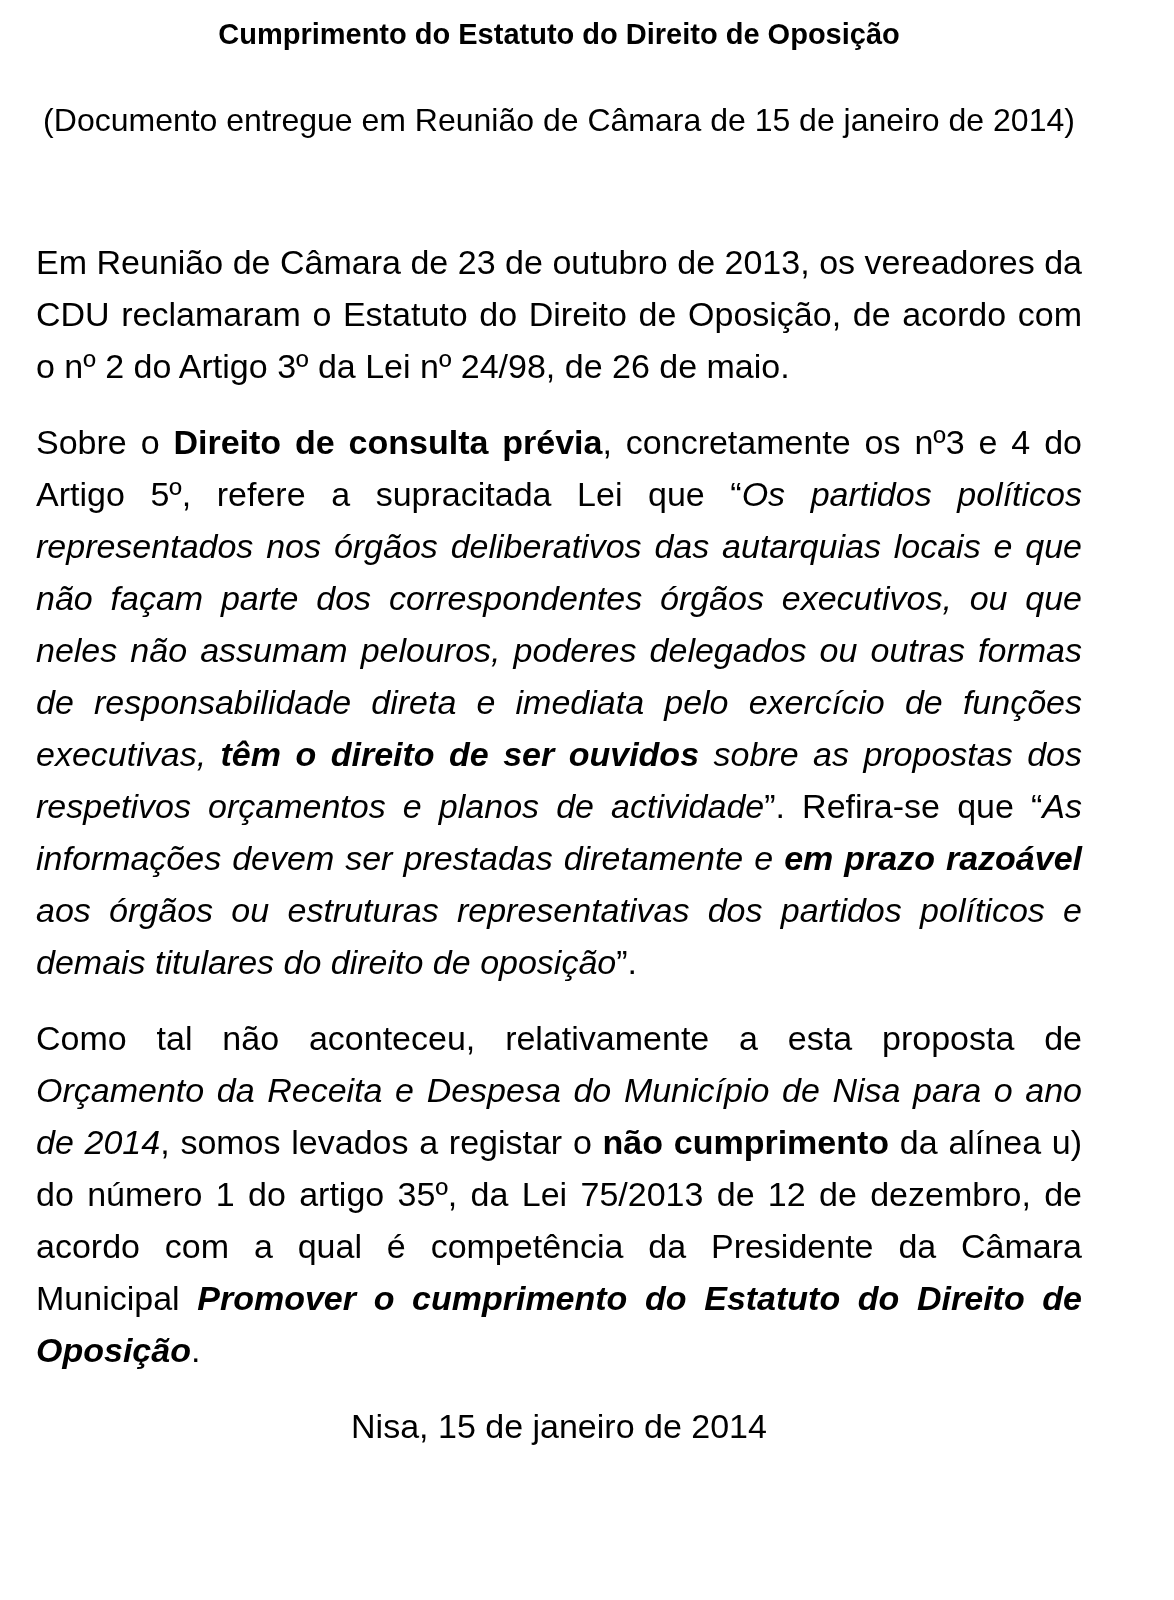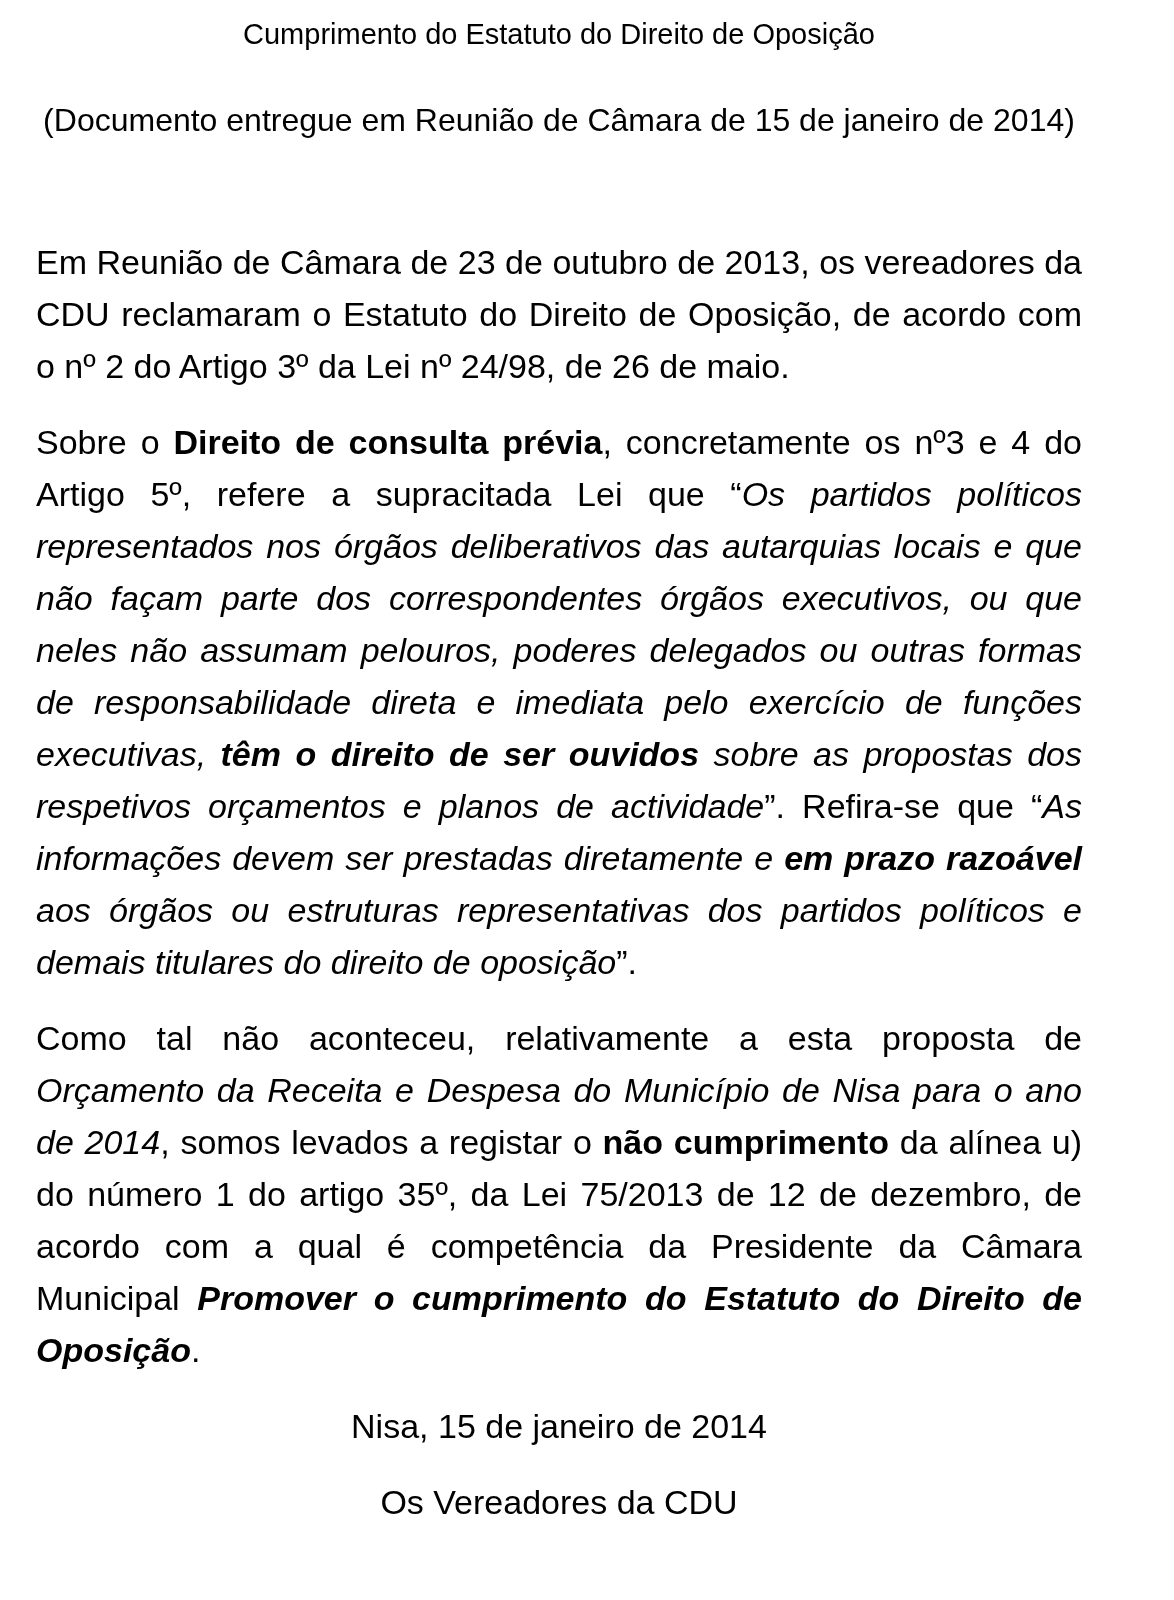--- a/index.html
+++ b/index.html
@@ -12,21 +12,21 @@
     height: 1600px;
     background: #ffffff;
     color: #000000;
     font-family: "Liberation Sans", "DejaVu Sans", sans-serif;
     box-sizing: border-box;
     padding: 14px 92px 0 36px;
     overflow: hidden;
   }
   .doc-title {
     text-align: center;
-    font-weight: normal;
+    font-weight: bold;
     font-size: 29px;
     line-height: 40px;
     margin: 0;
   }
   .doc-subtitle {
     text-align: center;
     font-size: 32px;
     line-height: 40px;
     margin: 46px 0 0 0;
   }
@@ -52,15 +52,14 @@
 <body>
 
 <div class="page">
   <h1 class="doc-title">Cumprimento do Estatuto do Direito de Oposição</h1>
   <div class="doc-subtitle">(Documento entregue em Reunião de Câmara de 15 de janeiro de 2014)</div>
   <div class="doc-body">
       <p class="para justify"><span>Em Reunião de Câmara de 23 de outubro de 2013, os vereadores da CDU reclamaram o Estatuto do Direito de Oposição, de acordo com o nº 2 do Artigo 3º da Lei nº 24/98, de 26 de maio.</span></p>
       <p class="para justify"><span>Sobre o </span><span style="font-weight: bold;">Direito de consulta prévia</span><span>, concretamente os nº3 e 4 do Artigo 5º, refere a supracitada Lei que “</span><span style="font-style: italic;">Os partidos políticos representados nos órgãos deliberativos das autarquias locais e que não façam parte dos correspondentes órgãos executivos, ou que neles não assumam pelouros, poderes delegados ou outras formas de responsabilidade direta e imediata pelo exercício de funções executivas, </span><span style="font-weight: bold; font-style: italic;">têm o direito de ser ouvidos</span><span style="font-style: italic;"> sobre as propostas dos respetivos orçamentos e planos de actividade</span><span>”.  Refira-se que “</span><span style="font-style: italic;">As informações devem ser prestadas diretamente e </span><span style="font-weight: bold; font-style: italic;">em prazo razoável</span><span style="font-style: italic;"> aos órgãos ou estruturas representativas dos partidos políticos e demais titulares do direito de oposição</span><span>”.</span></p>
       <p class="para justify"><span>Como tal não aconteceu, relativamente a esta proposta de </span><span style="font-style: italic;">Orçamento da Receita e Despesa do Município de Nisa para o ano de 2014</span><span>, somos levados a registar o </span><span style="font-weight: bold;">não cumprimento</span><span> da alínea u) do número 1 do artigo 35º, da Lei 75/2013 de 12 de dezembro, de acordo com a qual é competência da Presidente da Câmara Municipal </span><span style="font-weight: bold; font-style: italic;">Promover o cumprimento do Estatuto do Direito de Oposição</span><span>.</span></p>
       <p class="para center"><span>Nisa, 15 de janeiro de 2014</span></p>
-      <p class="para center"><span>Os Vereadores da CDU</span></p>
     </div>
 </div>
 
 </body></html>

